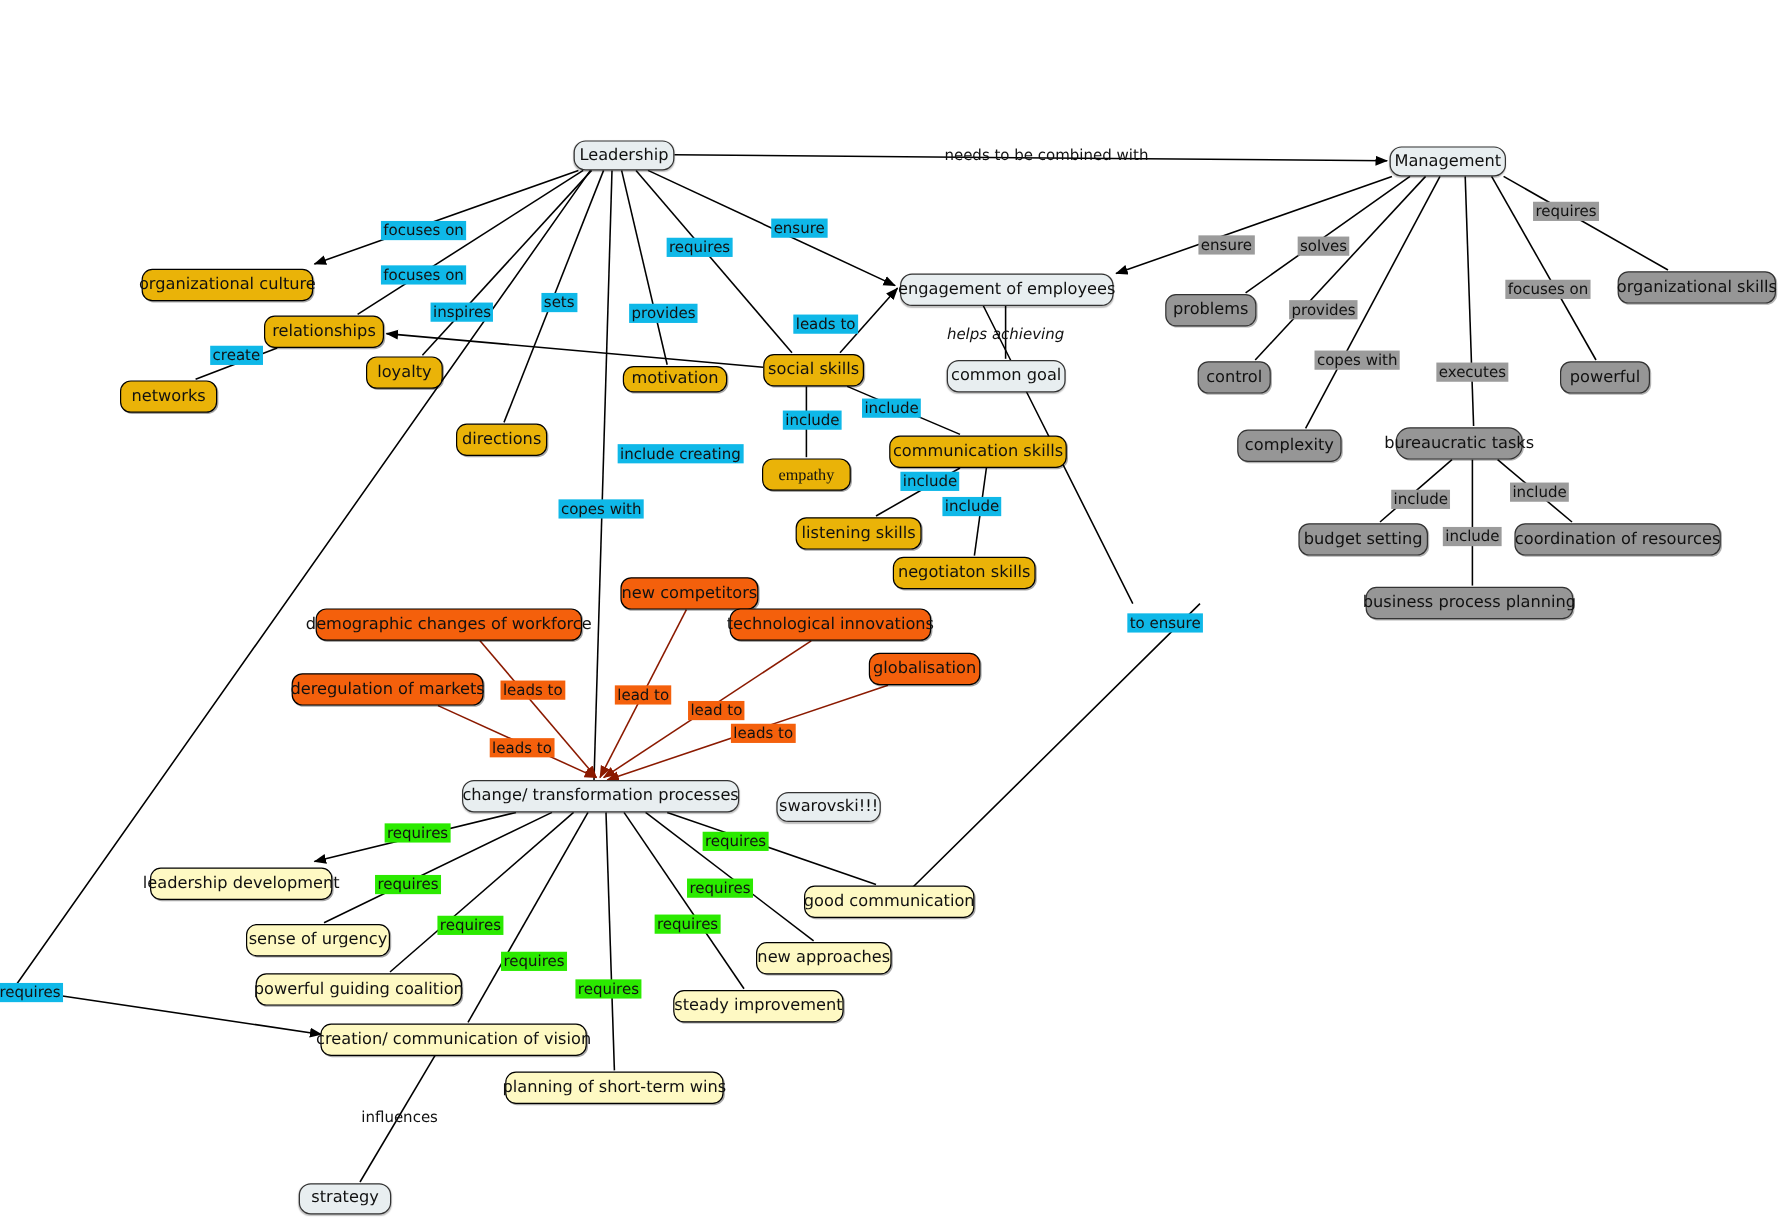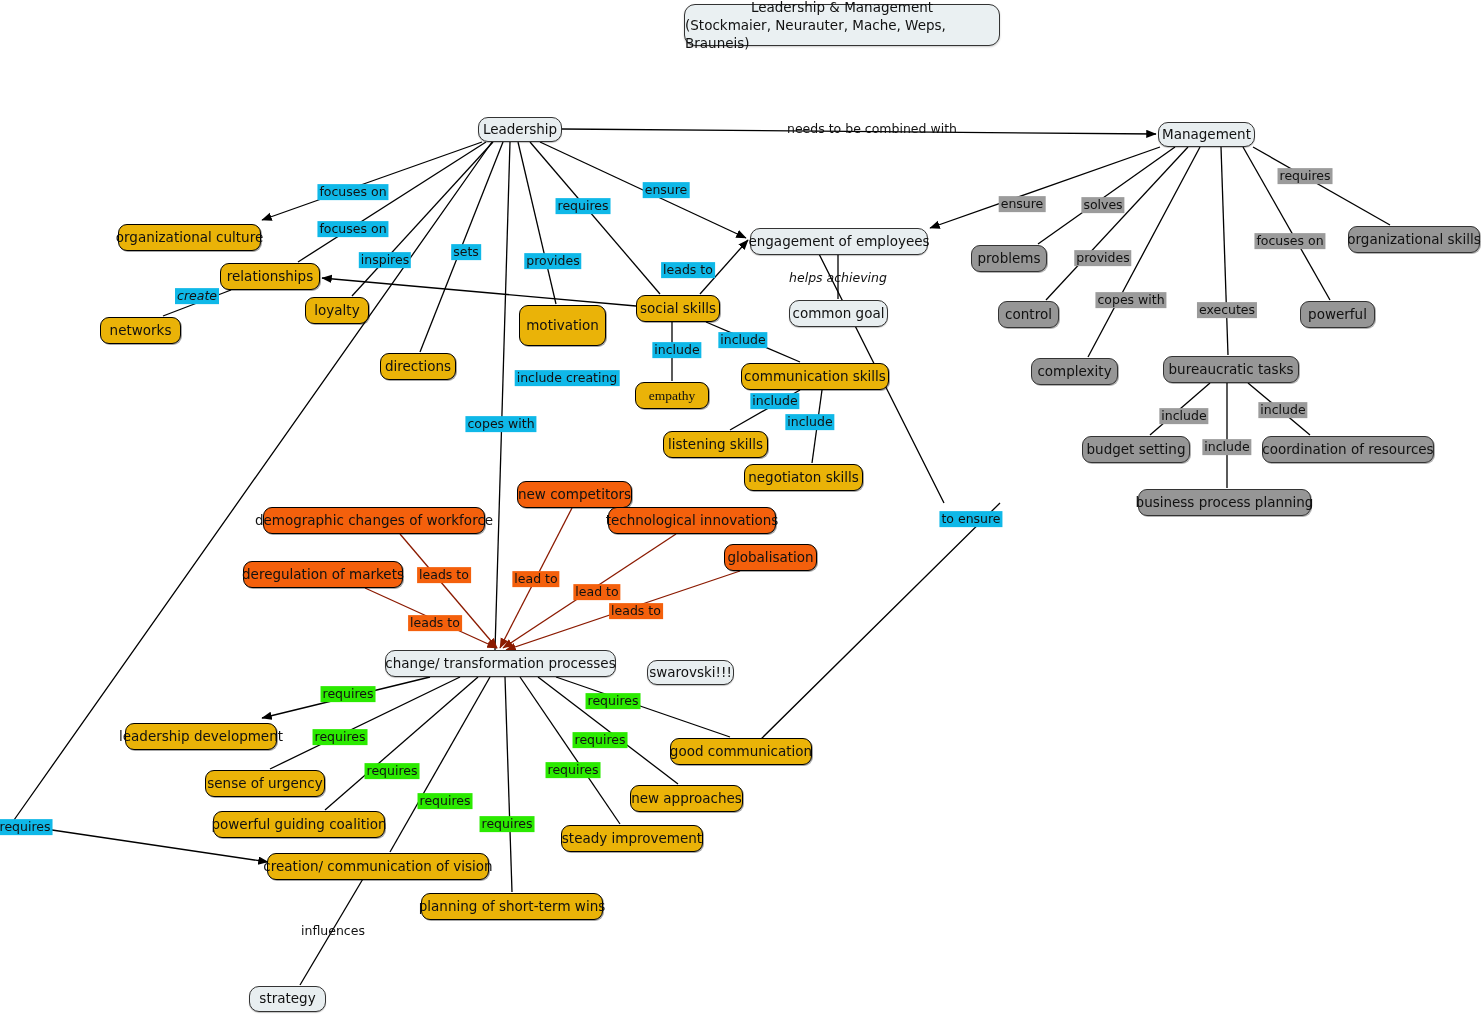--- a/index.html
+++ b/index.html
@@ -6,21 +6,21 @@
   body{font-family:"DejaVu Sans","Liberation Sans",sans-serif;}
   #stage{position:relative;width:1482px;height:1015px;background:#fff;overflow:hidden;}
   svg#edges{position:absolute;left:0;top:0;width:1482px;height:1015px;}
 
   .node{position:absolute;box-sizing:border-box;border:1.4px solid #000;border-radius:9px;
         display:flex;align-items:center;justify-content:center;white-space:nowrap;
         font-size:13.5px;color:#111;padding:0 11px;line-height:1.15;}
   .node.plain{background:#e8eef0;border-color:#333;border-radius:10px;box-shadow:0 1px 1px rgba(0,0,0,.25);}
   .node.cyan{background:#eab308;border-color:#000;box-shadow:1px 1px 0 rgba(0,0,0,.35);}
   .node.gray{background:#969696;border-color:#333;box-shadow:1px 1px 0 rgba(0,0,0,.3);}
-  .node.green{background:#eab308;border-color:#000;box-shadow:1px 1px 0 rgba(0,0,0,.35);}
+  .node.green{background:#fef9c3;border-color:#000;box-shadow:1px 1px 0 rgba(0,0,0,.35);}
   .node.orange{background:#f4600c;border-color:#000;box-shadow:1px 1px 0 rgba(0,0,0,.35);}
 
   .title-box{position:absolute;box-sizing:border-box;background:#eaf0f2;border:1.4px solid #333;
              border-radius:11px;display:flex;flex-direction:column;align-items:center;
              justify-content:center;font-size:13.5px;color:#111;line-height:1.35;
              box-shadow:0 1px 2px rgba(0,0,0,.22);}
 
   .lbl{position:absolute;font-size:12.5px;color:#111;white-space:nowrap;line-height:1.1;
        padding:1px 2px;transform:translate(-50%,-50%);}
   .lbl.cyan{background:#0fb8e8;}
@@ -83,48 +83,44 @@
         <path d="M 478,677 L 325,810" fill="none" stroke="#000000" stroke-width="1.3"></path>
         <path d="M 490,677 L 390,852" fill="none" stroke="#000000" stroke-width="1.3"></path>
         <path d="M 505,677 L 512,892" fill="none" stroke="#000000" stroke-width="1.3"></path>
         <path d="M 520,677 L 620,824" fill="none" stroke="#000000" stroke-width="1.3"></path>
         <path d="M 538,677 L 678,784" fill="none" stroke="#000000" stroke-width="1.3"></path>
         <path d="M 556,677 L 730,737" fill="none" stroke="#000000" stroke-width="1.3"></path>
         <path d="M 370,867 L 300,985" fill="none" stroke="#000000" stroke-width="1.3"></path>
       </g>
   </svg>
 
-  <div class="title-box" id="title-box" style="left:684px;top:4px;width:316px;height:42px;">
-    <span>Leadership &amp; Management</span>
-    <span>(Stockmaier, Neurauter, Mache, Weps, Brauneis)</span>
-  </div>
 
   <div id="node-layer">
       <div class="node plain" style="left: 478px; top: 117px; width: 84px; height: 25px;">Leadership</div>
       <div class="node plain" style="left: 1158px; top: 122px; width: 97px; height: 25px;">Management</div>
       <div class="node plain" style="left: 750px; top: 228px; width: 178px; height: 27px;">engagement of employees</div>
       <div class="node plain" style="left: 789px; top: 300px; width: 99px; height: 27px;">common goal</div>
       <div class="node plain" style="left: 385px; top: 650px; width: 231px; height: 27px;">change/ transformation processes</div>
       <div class="node plain" style="left: 647px; top: 660px; width: 87px; height: 25px;">swarovski!!!</div>
       <div class="node plain" style="left: 249px; top: 986px; width: 77px; height: 26px;">strategy</div>
       <div class="node cyan" style="left: 118px; top: 224px; width: 143px; height: 27px;">organizational culture</div>
       <div class="node cyan" style="left: 220px; top: 263px; width: 100px; height: 27px;">relationships</div>
       <div class="node cyan" style="left: 100px; top: 317px; width: 81px; height: 27px;">networks</div>
       <div class="node cyan" style="left: 305px; top: 297px; width: 64px; height: 27px;">loyalty</div>
       <div class="node cyan" style="left: 380px; top: 353px; width: 76px; height: 27px;">directions</div>
-      <div class="node cyan" style="left: 519px; top: 305px; width: 87px; height: 41px;">motivation</div>
+      <div class="node cyan" style="left: 519px; top: 305px; width: 87px; height: 22px;">motivation</div>
       <div class="node cyan" style="left: 636px; top: 295px; width: 84px; height: 27px;">social skills</div>
       <div class="node cyan" style="left: 635px; top: 382px; width: 74px; height: 27px; font-family: Liberation Serif, serif;">empathy</div>
       <div class="node cyan" style="left: 741px; top: 363px; width: 148px; height: 27px;">communication skills</div>
       <div class="node cyan" style="left: 663px; top: 431px; width: 105px; height: 27px;">listening skills</div>
       <div class="node cyan" style="left: 744px; top: 464px; width: 119px; height: 27px;">negotiaton skills</div>
       <div class="node gray" style="left: 971px; top: 245px; width: 76px; height: 27px;">problems</div>
       <div class="node gray" style="left: 998px; top: 301px; width: 61px; height: 27px;">control</div>
       <div class="node gray" style="left: 1031px; top: 358px; width: 87px; height: 27px;">complexity</div>
-      <div class="node gray" style="left: 1163px; top: 356px; width: 136px; height: 27px;">bureaucratic tasks</div>
+      <div class="node gray" style="left: 1163px; top: 356px; width: 106px; height: 27px; border-radius: 12px;">bureaucratic tasks</div>
       <div class="node gray" style="left: 1300px; top: 301px; width: 75px; height: 27px;">powerful</div>
       <div class="node gray" style="left: 1348px; top: 226px; width: 132px; height: 27px;">organizational skills</div>
       <div class="node gray" style="left: 1082px; top: 436px; width: 108px; height: 27px;">budget setting</div>
       <div class="node gray" style="left: 1262px; top: 436px; width: 172px; height: 27px;">coordination of resources</div>
       <div class="node gray" style="left: 1138px; top: 489px; width: 173px; height: 27px;">business process planning</div>
       <div class="node orange" style="left: 263px; top: 507px; width: 222px; height: 27px;">demographic changes of workforce</div>
       <div class="node orange" style="left: 243px; top: 561px; width: 160px; height: 27px;">deregulation of markets</div>
       <div class="node orange" style="left: 517px; top: 481px; width: 115px; height: 27px;">new competitors</div>
       <div class="node orange" style="left: 608px; top: 507px; width: 168px; height: 27px;">technological innovations</div>
       <div class="node orange" style="left: 724px; top: 544px; width: 93px; height: 27px;">globalisation</div>
@@ -134,21 +130,21 @@
       <div class="node green" style="left: 267px; top: 853px; width: 222px; height: 27px;">creation/ communication of vision</div>
       <div class="node green" style="left: 421px; top: 893px; width: 182px; height: 27px;">planning of short-term wins</div>
       <div class="node green" style="left: 561px; top: 825px; width: 142px; height: 27px;">steady improvement</div>
       <div class="node green" style="left: 630px; top: 785px; width: 113px; height: 27px;">new approaches</div>
       <div class="node green" style="left: 670px; top: 738px; width: 142px; height: 27px;">good communication</div>
     </div>
   <div id="label-layer">
       <div class="lbl none" style="left: 872px; top: 129px;">needs to be combined with</div>
       <div class="lbl cyan" style="left: 353px; top: 192px;">focuses on</div>
       <div class="lbl cyan" style="left: 353px; top: 229px;">focuses on</div>
-      <div class="lbl cyan" style="left: 197px; top: 296px; font-style: italic;">create</div>
+      <div class="lbl cyan" style="left: 197px; top: 296px;">create</div>
       <div class="lbl cyan" style="left: 385px; top: 260px;">inspires</div>
       <div class="lbl cyan" style="left: 466px; top: 252px;">sets</div>
       <div class="lbl cyan" style="left: 553px; top: 261px;">provides</div>
       <div class="lbl cyan" style="left: 583px; top: 206px;">requires</div>
       <div class="lbl cyan" style="left: 666px; top: 190px;">ensure</div>
       <div class="lbl cyan" style="left: 688px; top: 270px;">leads to</div>
       <div class="lbl cyan" style="left: 567px; top: 378px;">include creating</div>
       <div class="lbl cyan" style="left: 677px; top: 350px;">include</div>
       <div class="lbl cyan" style="left: 743px; top: 340px;">include</div>
       <div class="lbl cyan" style="left: 775px; top: 401px;">include</div>

